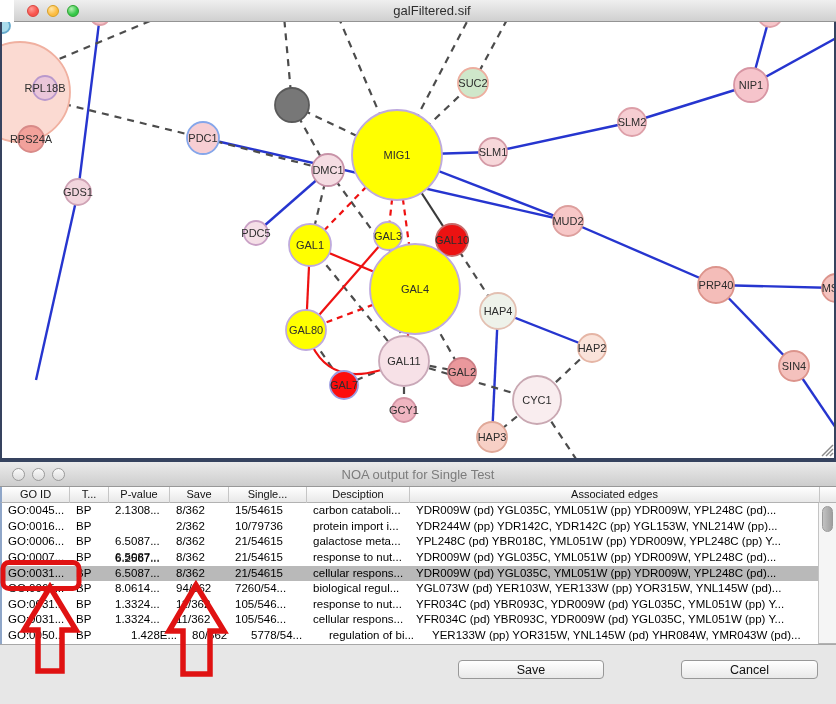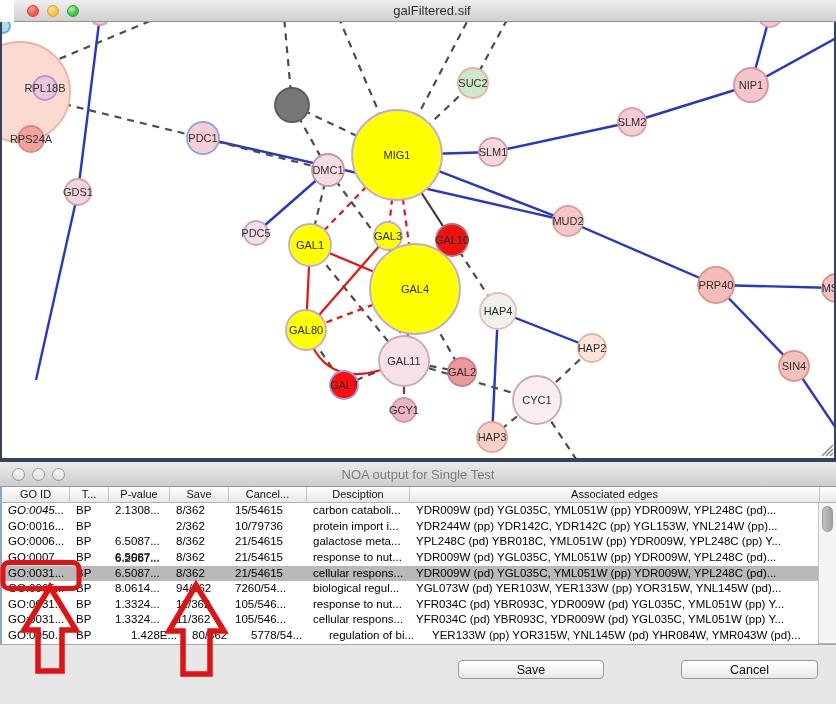--- a/index.html
+++ b/index.html
@@ -263,27 +263,27 @@
     <span class="gl c2"></span>
     <span class="gl c3"></span>
     <div class="dlg-title">NOA output for Single Test</div>
   </div>
 
   <div class="thead" id="thead">
       <div class="th" style="width: 68px;">GO ID</div>
       <div class="th" style="width: 39px;">T...</div>
       <div class="th" style="width: 61px;">P-value</div>
       <div class="th" style="width: 59px;">Save</div>
-      <div class="th" style="width: 78px;">Cancel...</div>
+      <div class="th" style="width: 78px;">Single...</div>
       <div class="th" style="width: 103px;">Desciption</div>
       <div class="th" style="width: 410px;">Associated edges</div>
     </div>
   <div class="tbody" id="tbody">
       <div class="tr">
-        <div class="td" style="width: 68px; font-style: italic;">GO:0045...</div>
+        <div class="td" style="width: 68px;">GO:0045...</div>
         <div class="td" style="width: 39px;">BP</div>
         <div class="td" style="width: 61px;">2.1308...</div>
         <div class="td" style="width: 59px;">8/362</div>
         <div class="td" style="width: 78px;">15/54615</div>
         <div class="td" style="width: 103px;">carbon cataboli...</div>
         <div class="td" style="width: 410px;">YDR009W (pd) YGL035C, YML051W (pp) YDR009W, YPL248C (pd)...</div>
       </div>
       <div class="tr">
         <div class="td" style="width: 68px;">GO:0016...</div>
         <div class="td" style="width: 39px;">BP</div>

